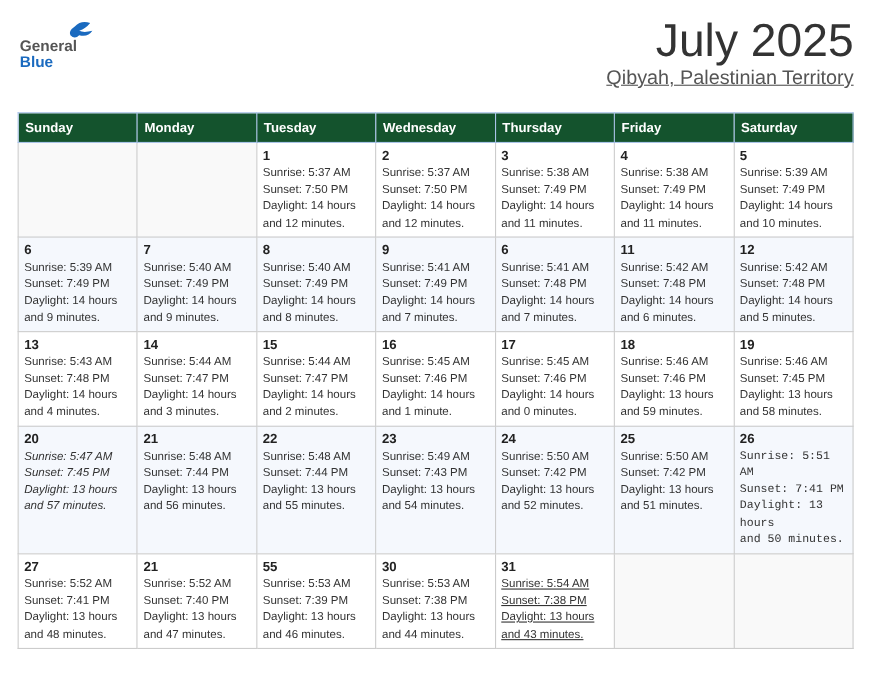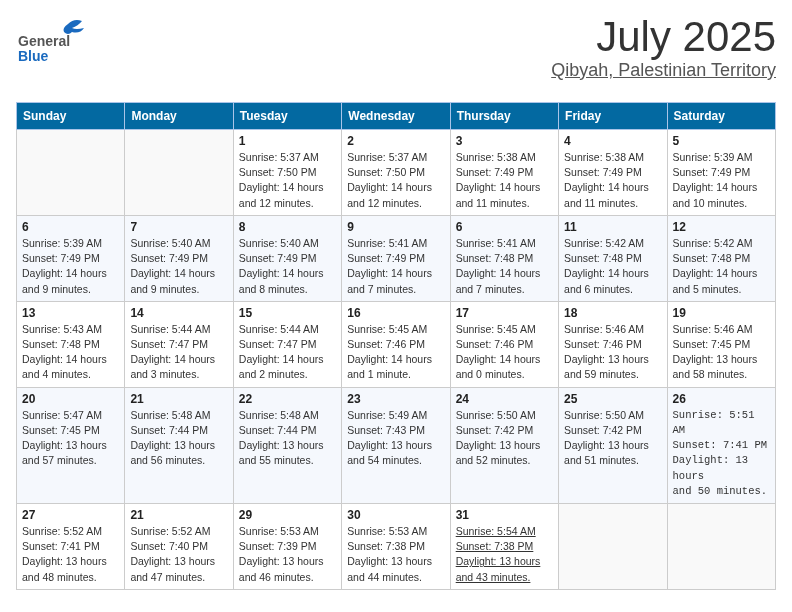--- a/index.html
+++ b/index.html
@@ -39,21 +39,21 @@
       color: #555;
       margin-top: 2px;
       text-decoration: underline;
     }
     .calendar {
       width: 100%;
       border-collapse: collapse;
       font-size: 11px;
     }
     .calendar th {
-      background-color: #0369a1;
+      background-color: #14532d;
       color: #fff;
       text-align: left;
       padding: 6px 6px;
       font-size: 12px;
       font-weight: 600;
       border: 1px solid #aac4e8;
     }
     .calendar td {
       border: 1px solid #ccc;
       vertical-align: top;
@@ -253,21 +253,21 @@
           <span class="day-num">19</span>
           <div class="day-info" style="white-space: pre-line;">Sunrise: 5:46 AM
 Sunset: 7:45 PM
 Daylight: 13 hours
 and 58 minutes.</div>
         </td>
       </tr>
       <tr>
         <td>
           <span class="day-num">20</span>
-          <div class="day-info" style="white-space: pre-line;">Sunrise: 5:47 AM
+          <div class="day-info" style="white-space: pre-line; font-style: italic;">Sunrise: 5:47 AM
 Sunset: 7:45 PM
 Daylight: 13 hours
 and 57 minutes.</div>
         </td>
         <td>
           <span class="day-num">21</span>
           <div class="day-info" style="white-space: pre-line;">Sunrise: 5:48 AM
 Sunset: 7:44 PM
 Daylight: 13 hours
 and 56 minutes.</div>
@@ -317,21 +317,21 @@
 and 48 minutes.</div>
         </td>
         <td>
           <span class="day-num">21</span>
           <div class="day-info" style="white-space: pre-line;">Sunrise: 5:52 AM
 Sunset: 7:40 PM
 Daylight: 13 hours
 and 47 minutes.</div>
         </td>
         <td>
-          <span class="day-num">29</span>
+          <span class="day-num">55</span>
           <div class="day-info" style="white-space: pre-line;">Sunrise: 5:53 AM
 Sunset: 7:39 PM
 Daylight: 13 hours
 and 46 minutes.</div>
         </td>
         <td>
           <span class="day-num">30</span>
           <div class="day-info" style="white-space: pre-line;">Sunrise: 5:53 AM
 Sunset: 7:38 PM
 Daylight: 13 hours

